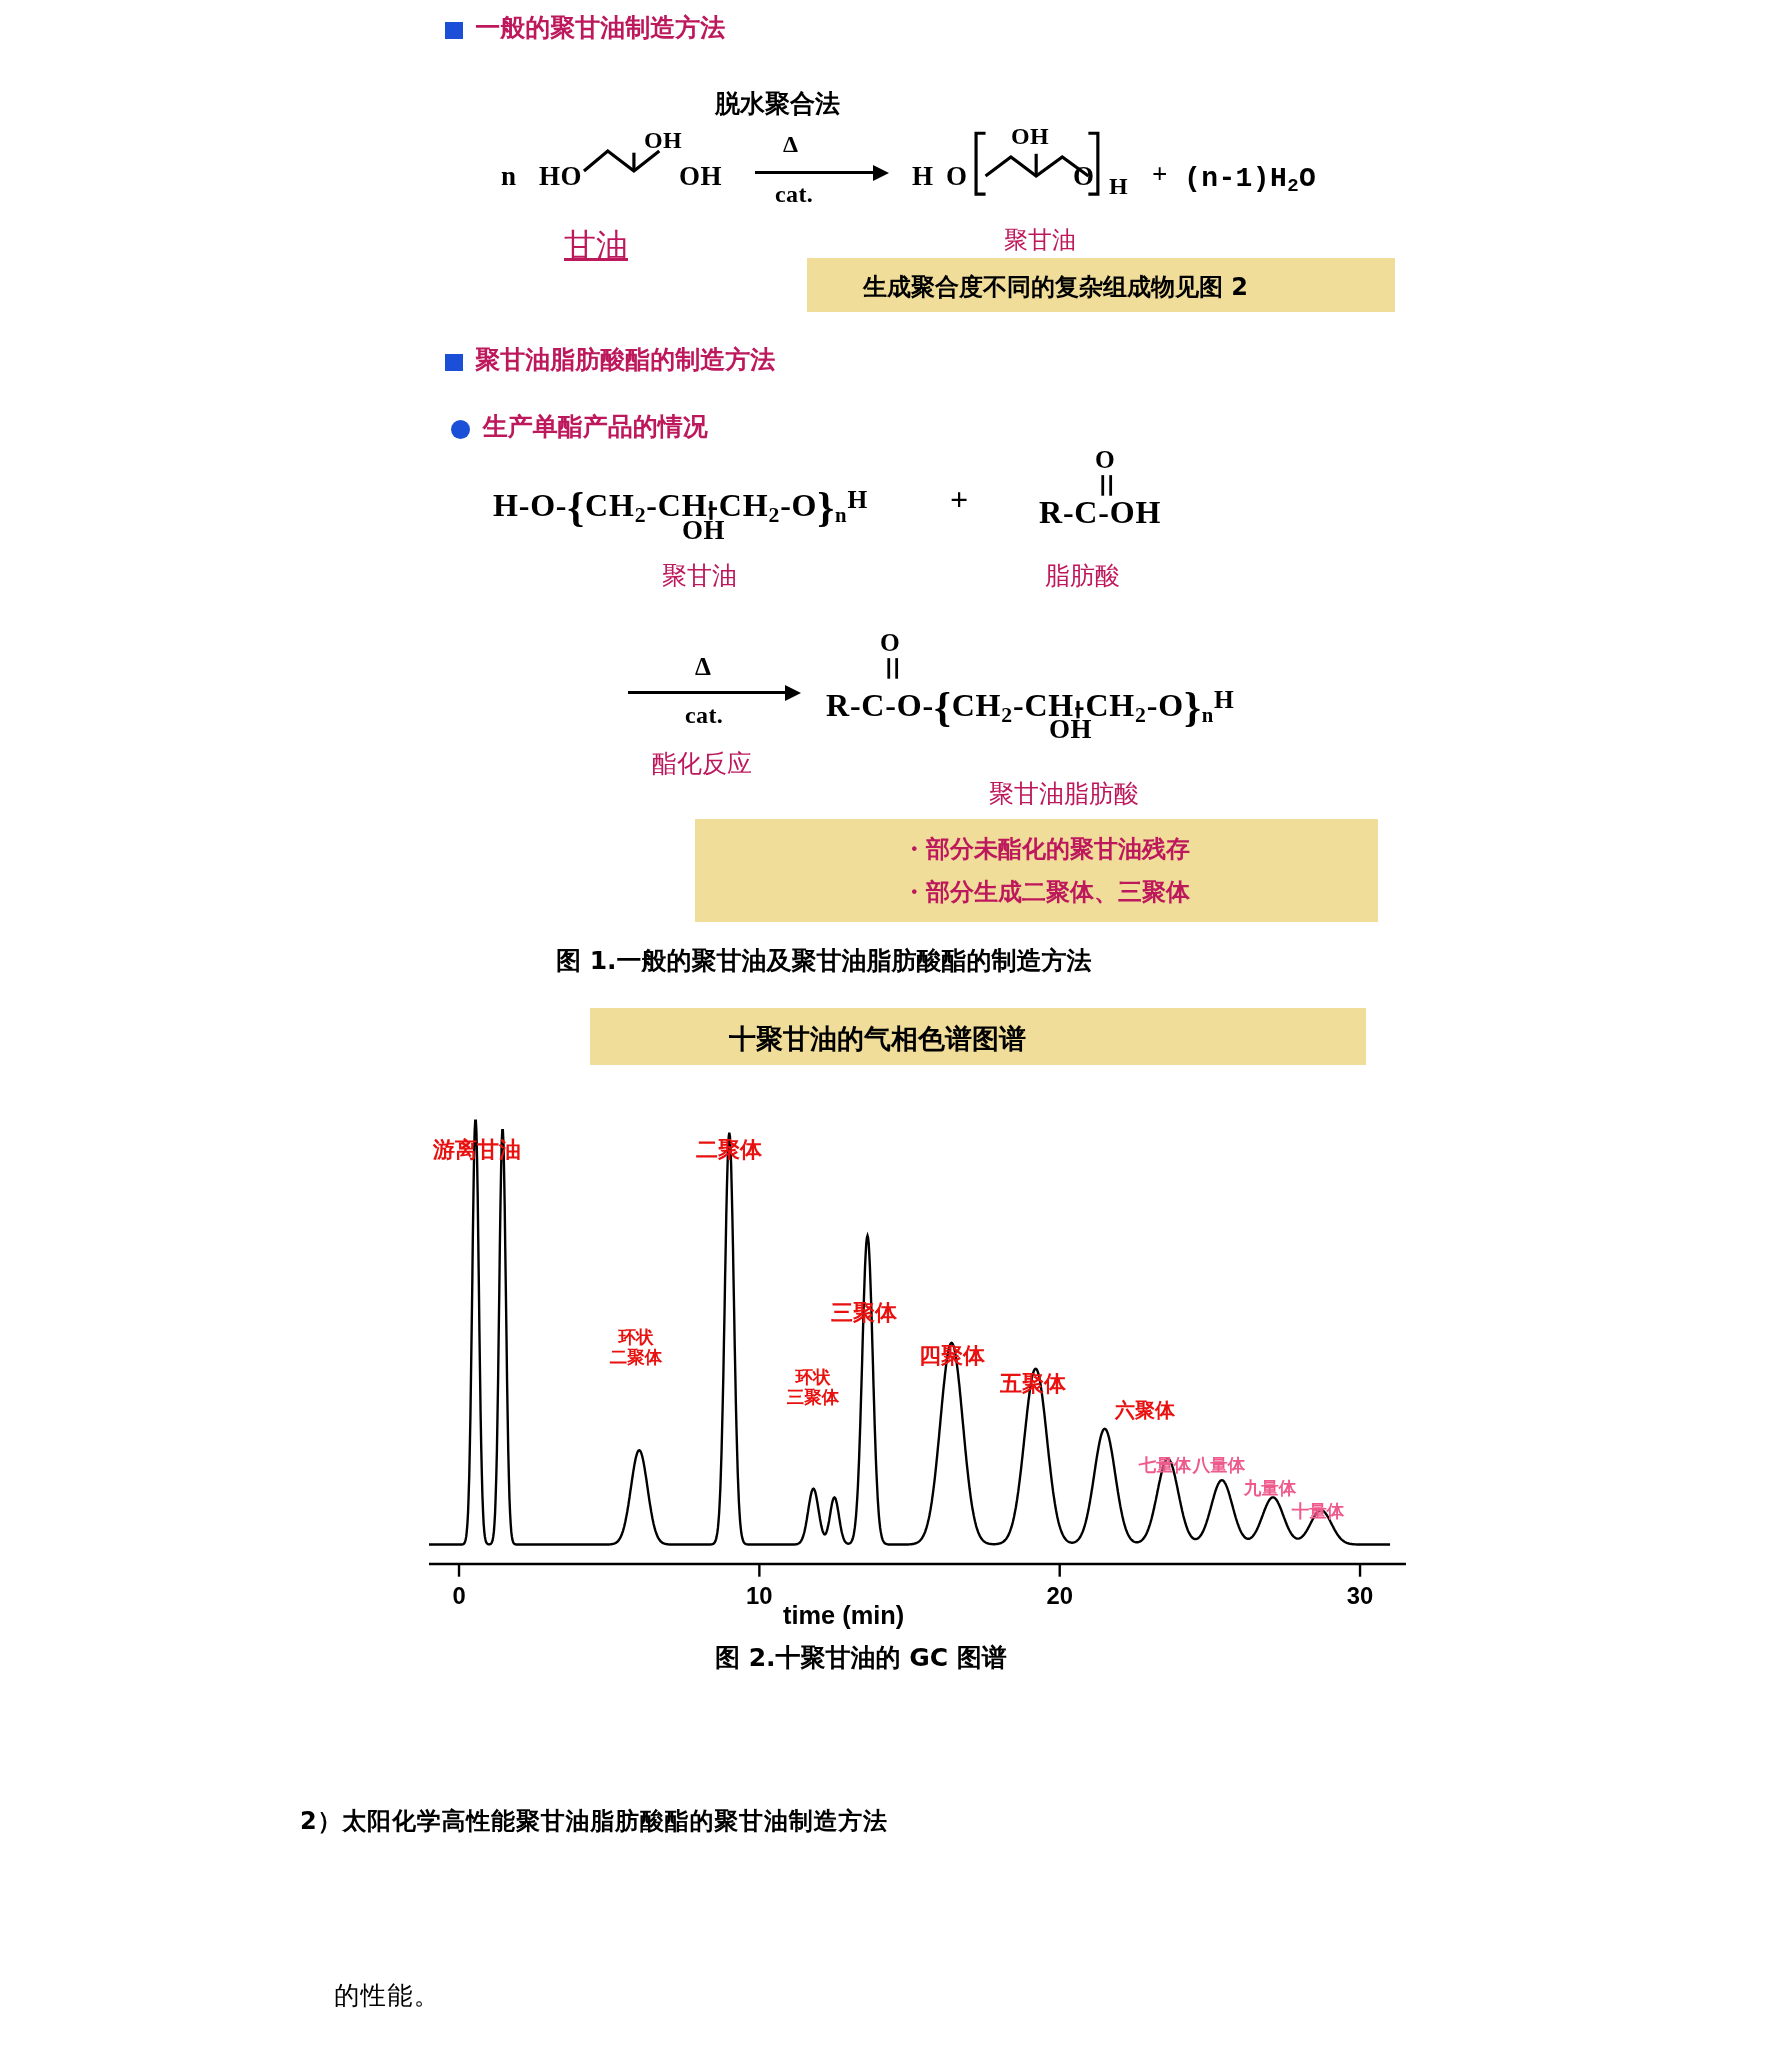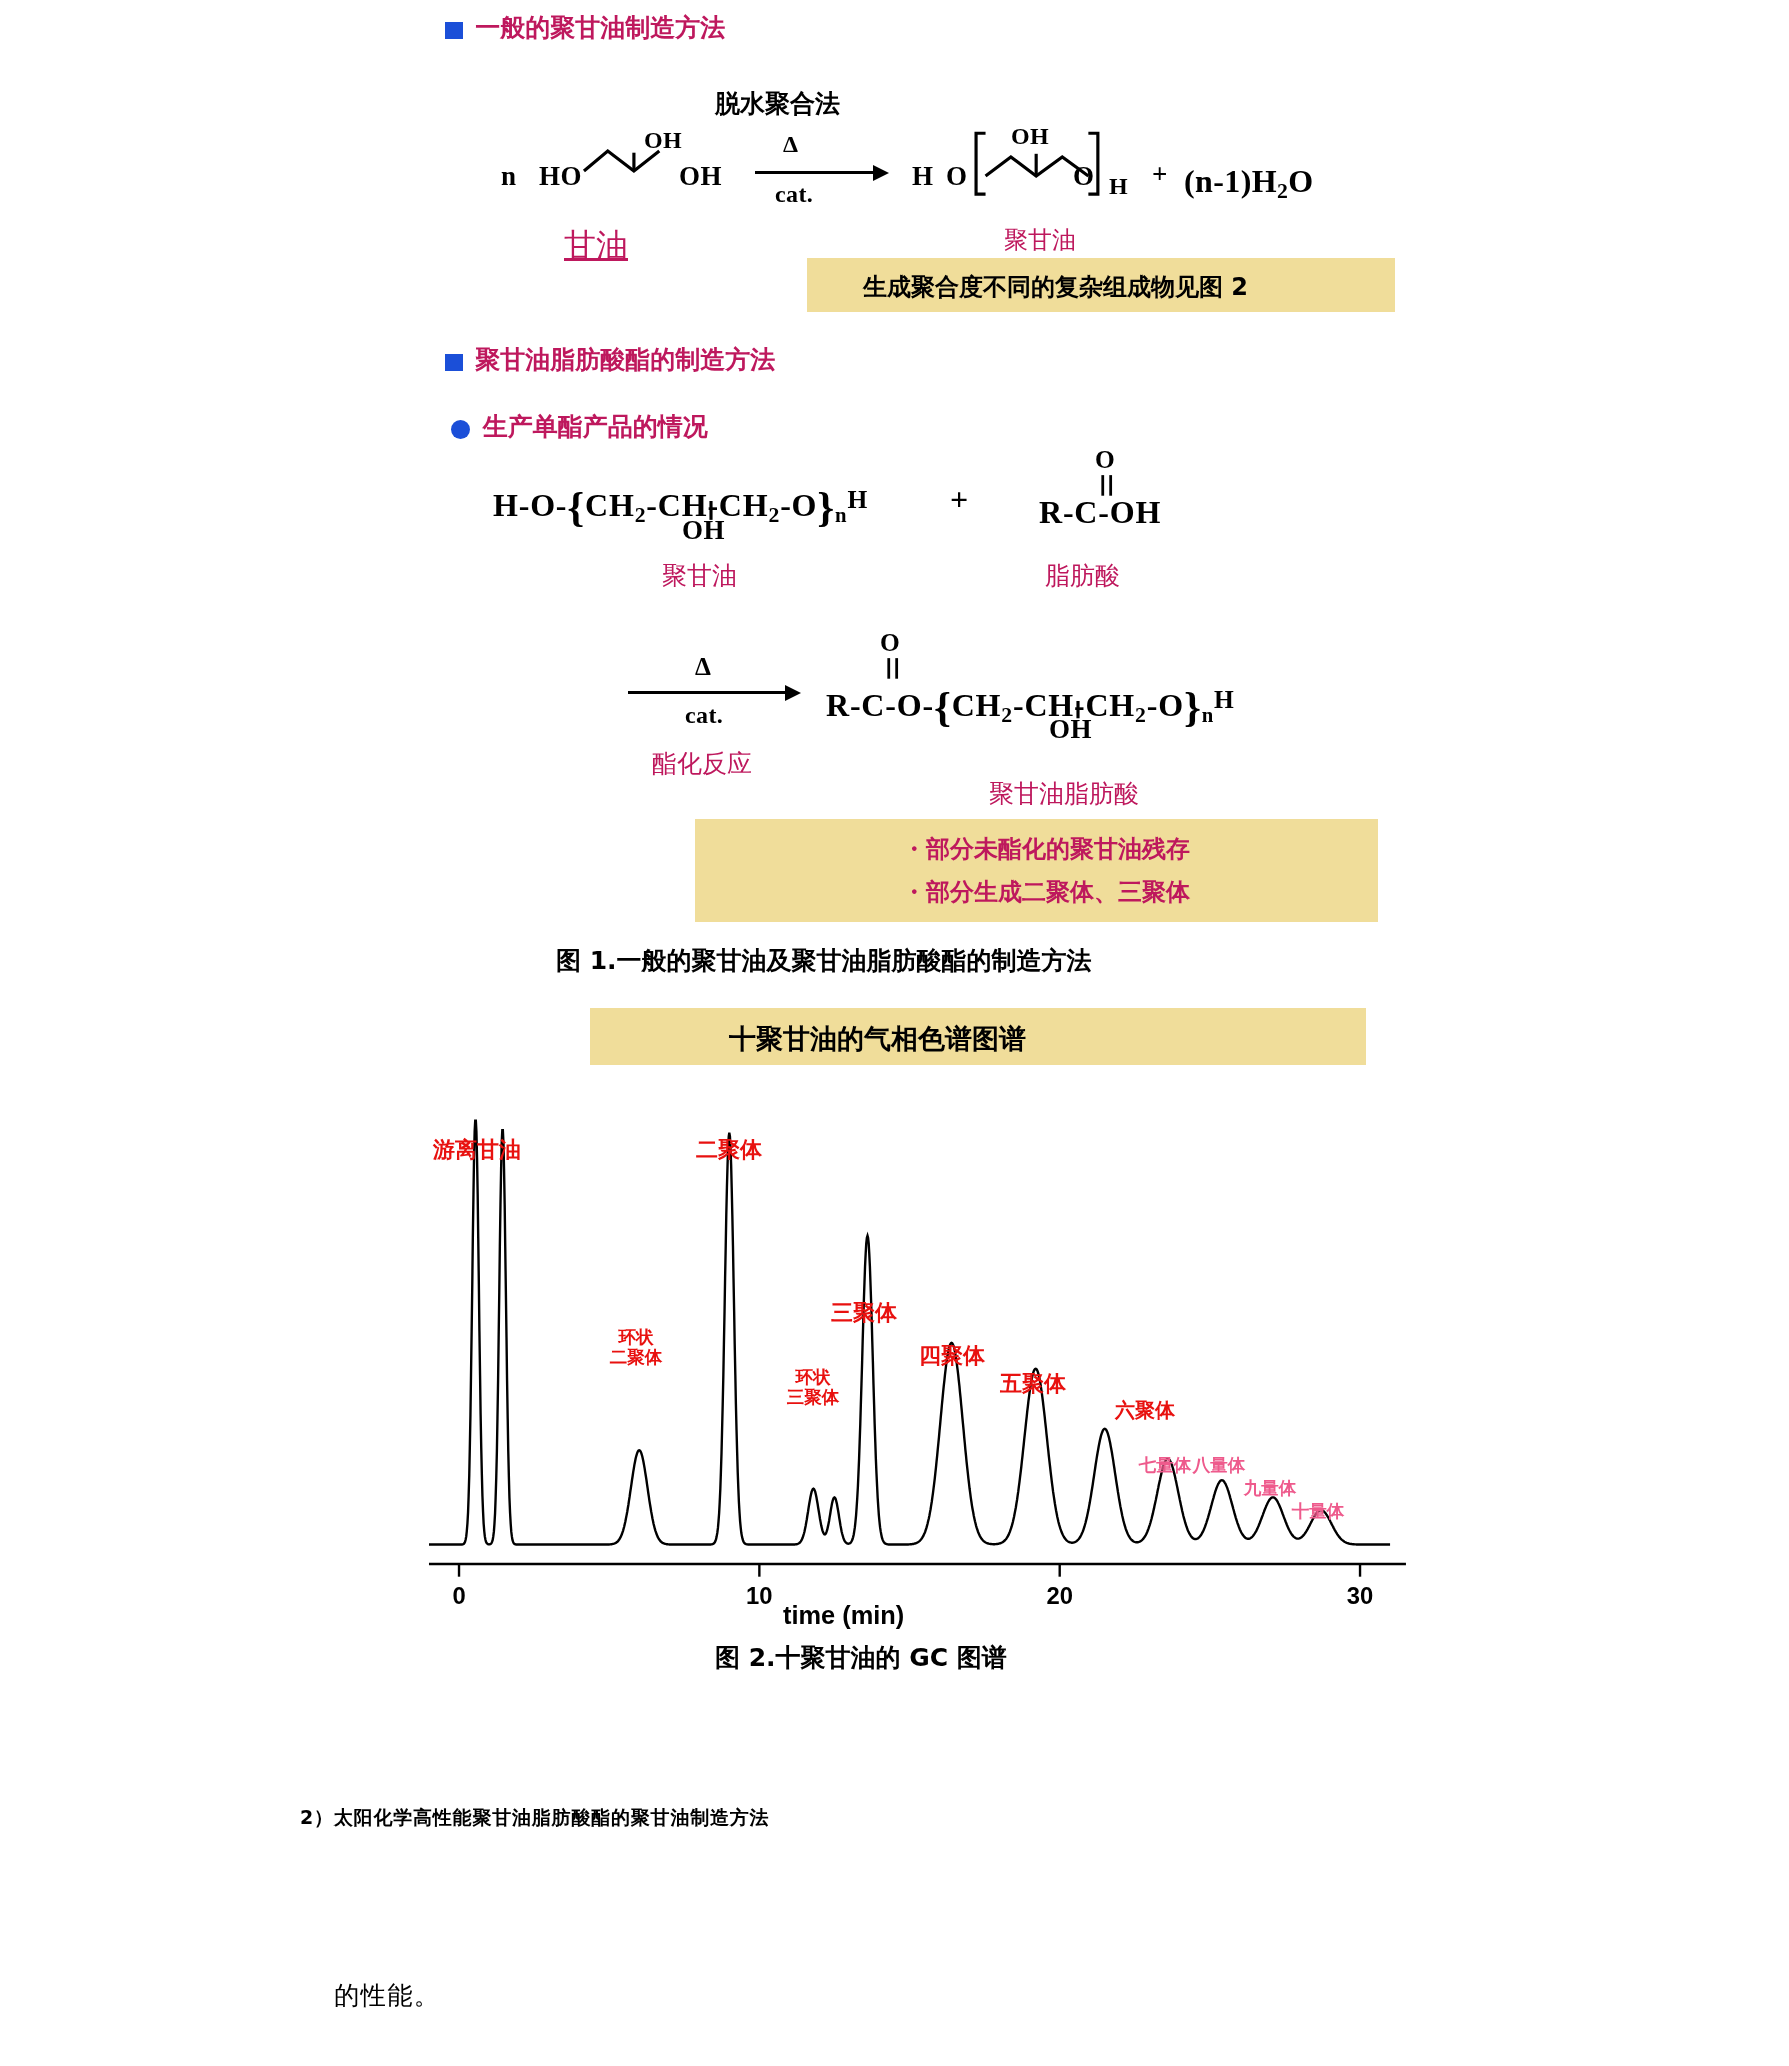--- a/index.html
+++ b/index.html
@@ -107,21 +107,21 @@
   <div class="abs chem" style="left:1109px; top:173px; font-size:24px;">H</div>
 
   <svg class="abs" style="left:971px; top:119px;" width="143" height="87" viewBox="0 0 180 110">
     <path d="M18,18 L6,18 L6,95 L18,95" fill="none" stroke="#000" stroke-width="4"></path>
     <path d="M148,18 L160,18 L160,95 L148,95" fill="none" stroke="#000" stroke-width="4"></path>
     <polyline points="18,72 50,48 82,72 115,48 148,72" fill="none" stroke="#000" stroke-width="4"></polyline>
     <line x1="82" y1="72" x2="82" y2="44" stroke="#000" stroke-width="4"></line>
   </svg>
 
   <div class="abs chem" style="left:1152px; top:159px; font-size:27px;">+</div>
-  <div class="abs chem sans" style="left:1184px; top:163px; font-size:32px;">(n-1)H<span class="sub">2</span>O</div>
+  <div class="abs chem sans" style="left:1184px; top:163px; font-size:28px;font-family:Liberation Mono, monospace;">(n-1)H<span class="sub">2</span>O</div>
 
   <div class="abs blue serifcn" style="left:564px; top:224px; font-size:32px;text-decoration:underline;">甘油</div>
   <div class="abs blue serifcn" style="left:1004px; top:224px; font-size:24px;">聚甘油</div>
 
   <div class="abs hl" style="left:807px; top:258px; width:588px; height:54px;">
     <div class="serifcn bold" style="position:absolute; left:56px; top:12.7px; font-size:24px;">生成聚合度不同的复杂组成物见图 2</div>
   </div>
 
   <div class="abs" style="left:445px; top:343px;">
     <span class="sq-bullet"></span><span class="blue bold serifcn" style="font-size:25px;">聚甘油脂肪酸酯的制造方法</span>
@@ -213,17 +213,17 @@
         <div class="serifcn bold" style="position: absolute; color: rgb(238, 90, 140); font-size: 17.5px; line-height: 1.15; text-align: center; white-space: pre; transform: translateX(-50%); left: 822px; top: 366px;">八量体</div>
         <div class="serifcn bold" style="position: absolute; color: rgb(238, 90, 140); font-size: 17.5px; line-height: 1.15; text-align: left; white-space: pre; transform: translateX(-50%); left: 873px; top: 389px;">九量体</div>
         <div class="serifcn bold" style="position: absolute; color: rgb(238, 90, 140); font-size: 17.5px; line-height: 1.15; text-align: center; white-space: pre; transform: translateX(-50%); left: 921px; top: 412px;">十量体</div>
       </div>
   </div>
 
   <div class="abs sans bold" style="left:783px; top:1601px; font-size:25.4px;">time (min)</div>
 
   <div class="abs serifcn bold" style="left:715px; top:1641px; font-size:25px;">图 2.十聚甘油的 GC 图谱</div>
 
-  <div class="abs serifcn bold" style="left:300px; top:1805px; font-size:19px; letter-spacing:0.8px;text-align:center;">2）太阳化学高性能聚甘油脂肪酸酯的聚甘油制造方法</div>
+  <div class="abs serifcn bold" style="left:300px; top:1805px; font-size:24px; letter-spacing:0.8px;text-align:center;">2）太阳化学高性能聚甘油脂肪酸酯的聚甘油制造方法</div>
   <div class="abs serifcn" style="left:334px; top:1979px; font-size:25.4px; letter-spacing:1.2px;">的性能。</div>
 
 </div>
 
 
 </body></html>

